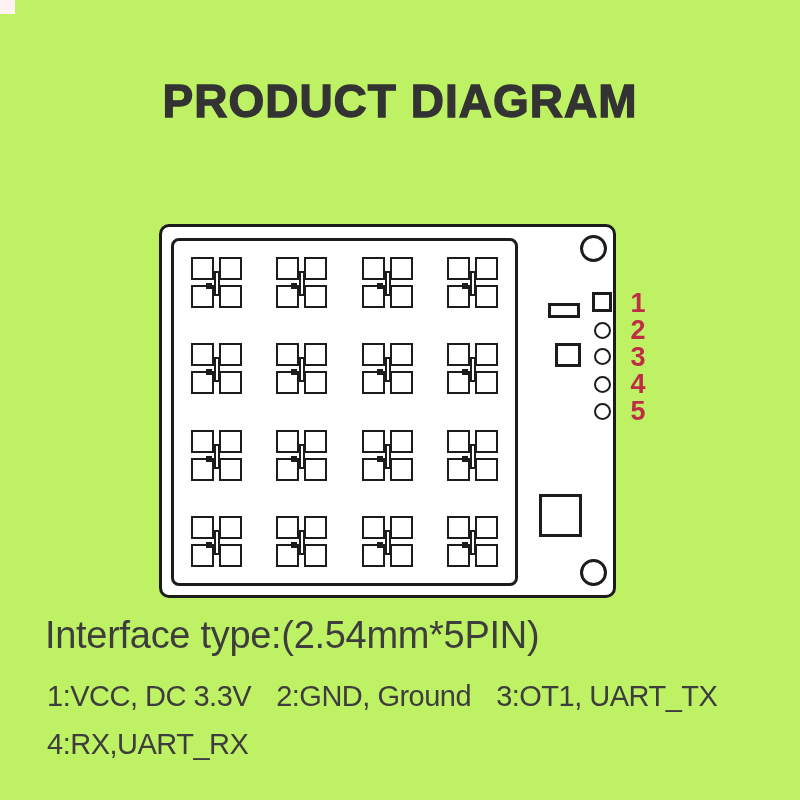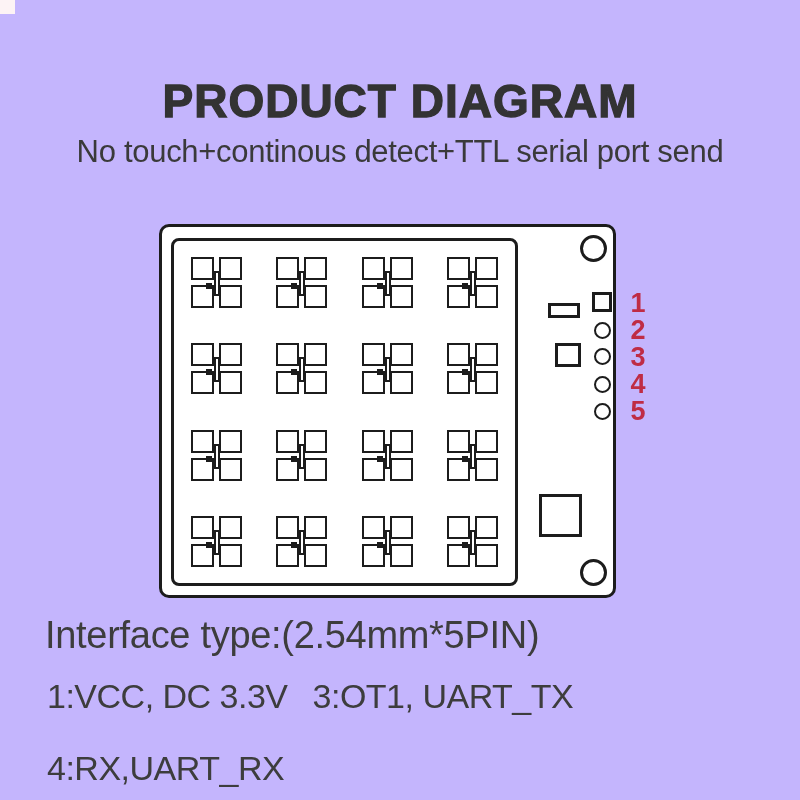--- a/index.html
+++ b/index.html
@@ -1,17 +1,17 @@
 <!DOCTYPE html>
 <html><head>
 <meta charset="utf-8">
 <style>
   html,body{margin:0;padding:0;}
   body{font-family:"Liberation Sans",sans-serif;background:#ffffff;}
-  .canvas{position:relative;width:800px;height:800px;background:#c4b5fd;overflow:hidden;}
+  .canvas{position:relative;width:800px;height:800px;background:#bef264;overflow:hidden;}
 
   
   .watermark{position:absolute;left:0;top:0;width:15px;height:14px;background:#fdf3f5;}
 
   
   .title{position:absolute;left:0;top:81px;width:800px;text-align:center;
          font-size:46px;line-height:40px;font-weight:bold;color:#333333;
          letter-spacing:1px;-webkit-text-stroke:1.3px #333333;}
   .subtitle{position:absolute;left:0;top:136px;width:800px;text-align:center;
          font-size:31px;line-height:31px;font-weight:400;color:#3a3a3a;letter-spacing:-0.3px;}
@@ -40,34 +40,33 @@
   .comp-hrect{position:absolute;left:386px;top:76px;width:26px;height:9px;border:3px solid #1c1c1c;background:#fff;}
   .comp-sq{position:absolute;left:393px;top:116px;width:20px;height:18px;border:3px solid #1c1c1c;background:#fff;}
   .comp-big{position:absolute;left:377px;top:267px;width:37px;height:37px;border:3px solid #1c1c1c;background:#fff;}
 
   
   .pin-numbers{position:absolute;left:624px;top:290px;width:28px;text-align:center;}
   .pin-numbers div{height:27px;line-height:27px;font-size:27px;font-weight:bold;color:#bf2c45;}
 
   
   .if-heading{position:absolute;left:45px;top:616px;font-size:38px;line-height:38px;color:#3d3d3d;letter-spacing:-0.3px;}
-  .pin-line{position:absolute;left:47px;font-size:34px;line-height:32px;color:#3d3d3d;letter-spacing:-0.5px;display:flex;}
+  .pin-line{position:absolute;left:47px;font-size:29px;line-height:32px;color:#3d3d3d;letter-spacing:-0.5px;display:flex;}
   .line1{top:680px;} .line1 span{margin-right:25px;}
-  .line2{top:752px;gap:46px;} .line2 span{margin-right:44px;}
+  .line2{top:728px;gap:46px;} .line2 span{margin-right:44px;}
   .pin-line span:last-child{margin-right:0;}
 </style>
 </head>
 <body>
 
 <div class="canvas">
 
   <div class="watermark"></div>
 
   <div class="title">PRODUCT DIAGRAM</div>
-  <div class="subtitle">No touch+continous detect+TTL serial port send</div>
 
   <div class="board">
     <div class="inner">
       <div class="grid">
           <div class="ant" style="left: 17px; top: 16px;">
             <i class="sq s1"></i>
             <i class="sq s2"></i>
             <i class="sq s3"></i>
             <i class="sq s4"></i>
             <i class="bar"></i>
@@ -215,20 +214,21 @@
     <div>2</div>
     <div>3</div>
     <div>4</div>
     <div>5</div>
   </div>
 
   <div class="if-heading">Interface type:(2.54mm*5PIN)</div>
 
   <div class="pin-line line1">
     <span>1:VCC, DC 3.3V</span>
+    <span>2:GND, Ground</span>
     <span>3:OT1, UART_TX</span>
   </div>
 
   <div class="pin-line line2">
     <span>4:RX,UART_RX</span>
   </div>
 
 </div>
 
 </body></html>

